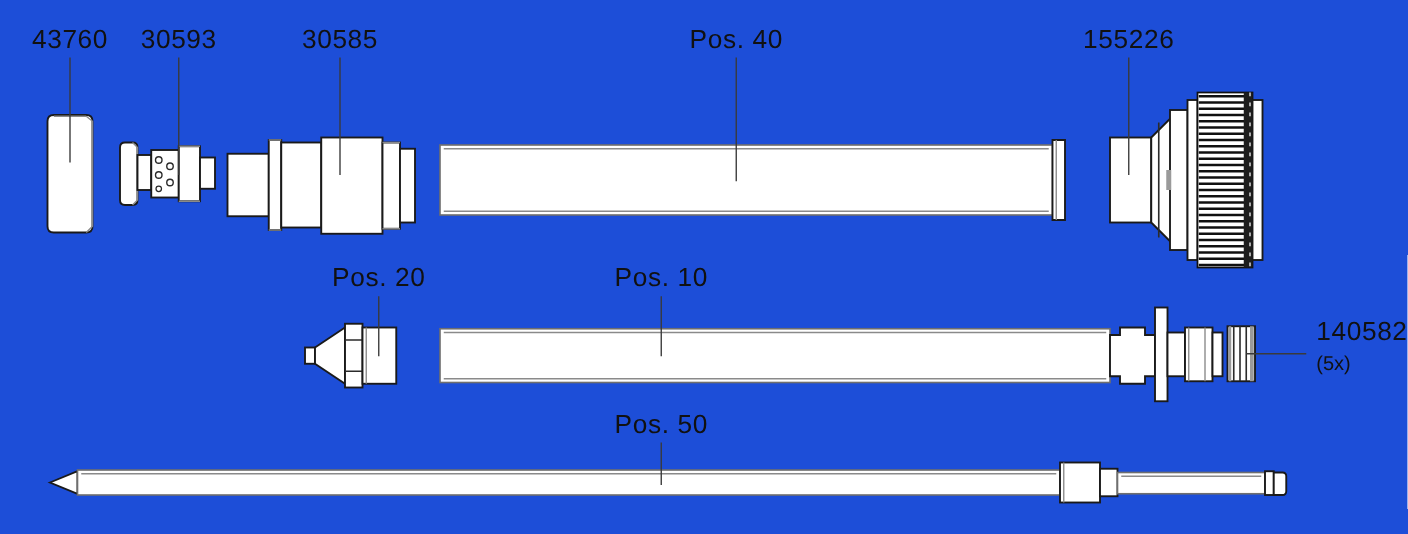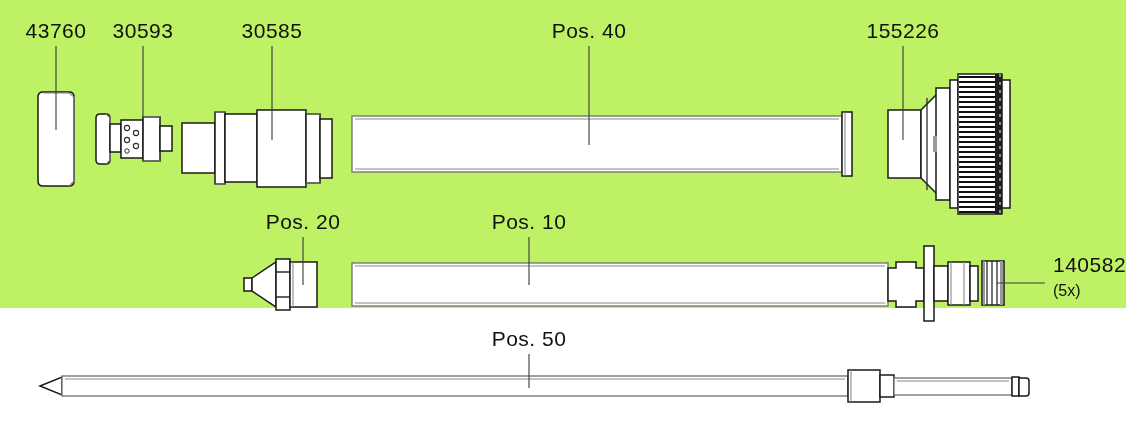--- a/index.html
+++ b/index.html
@@ -9,22 +9,22 @@
   }
   body {
     width: 1126px;
     height: 427px;
     overflow: hidden;
     font-family: "Liberation Sans", sans-serif;
   }
   #diagram-root {
     position: relative;
     width: 1126px;
-    height: 308px;
-    background: #bef264;
+    height: 427px;
+    background: #1d4ed8;
   }
   svg#parts-svg {
     display: block;
     width: 1126px;
     height: 427px;
   }
   .lbl {
     font-family: "Liberation Sans", sans-serif;
     font-size: 21px;
     fill: #111111;

